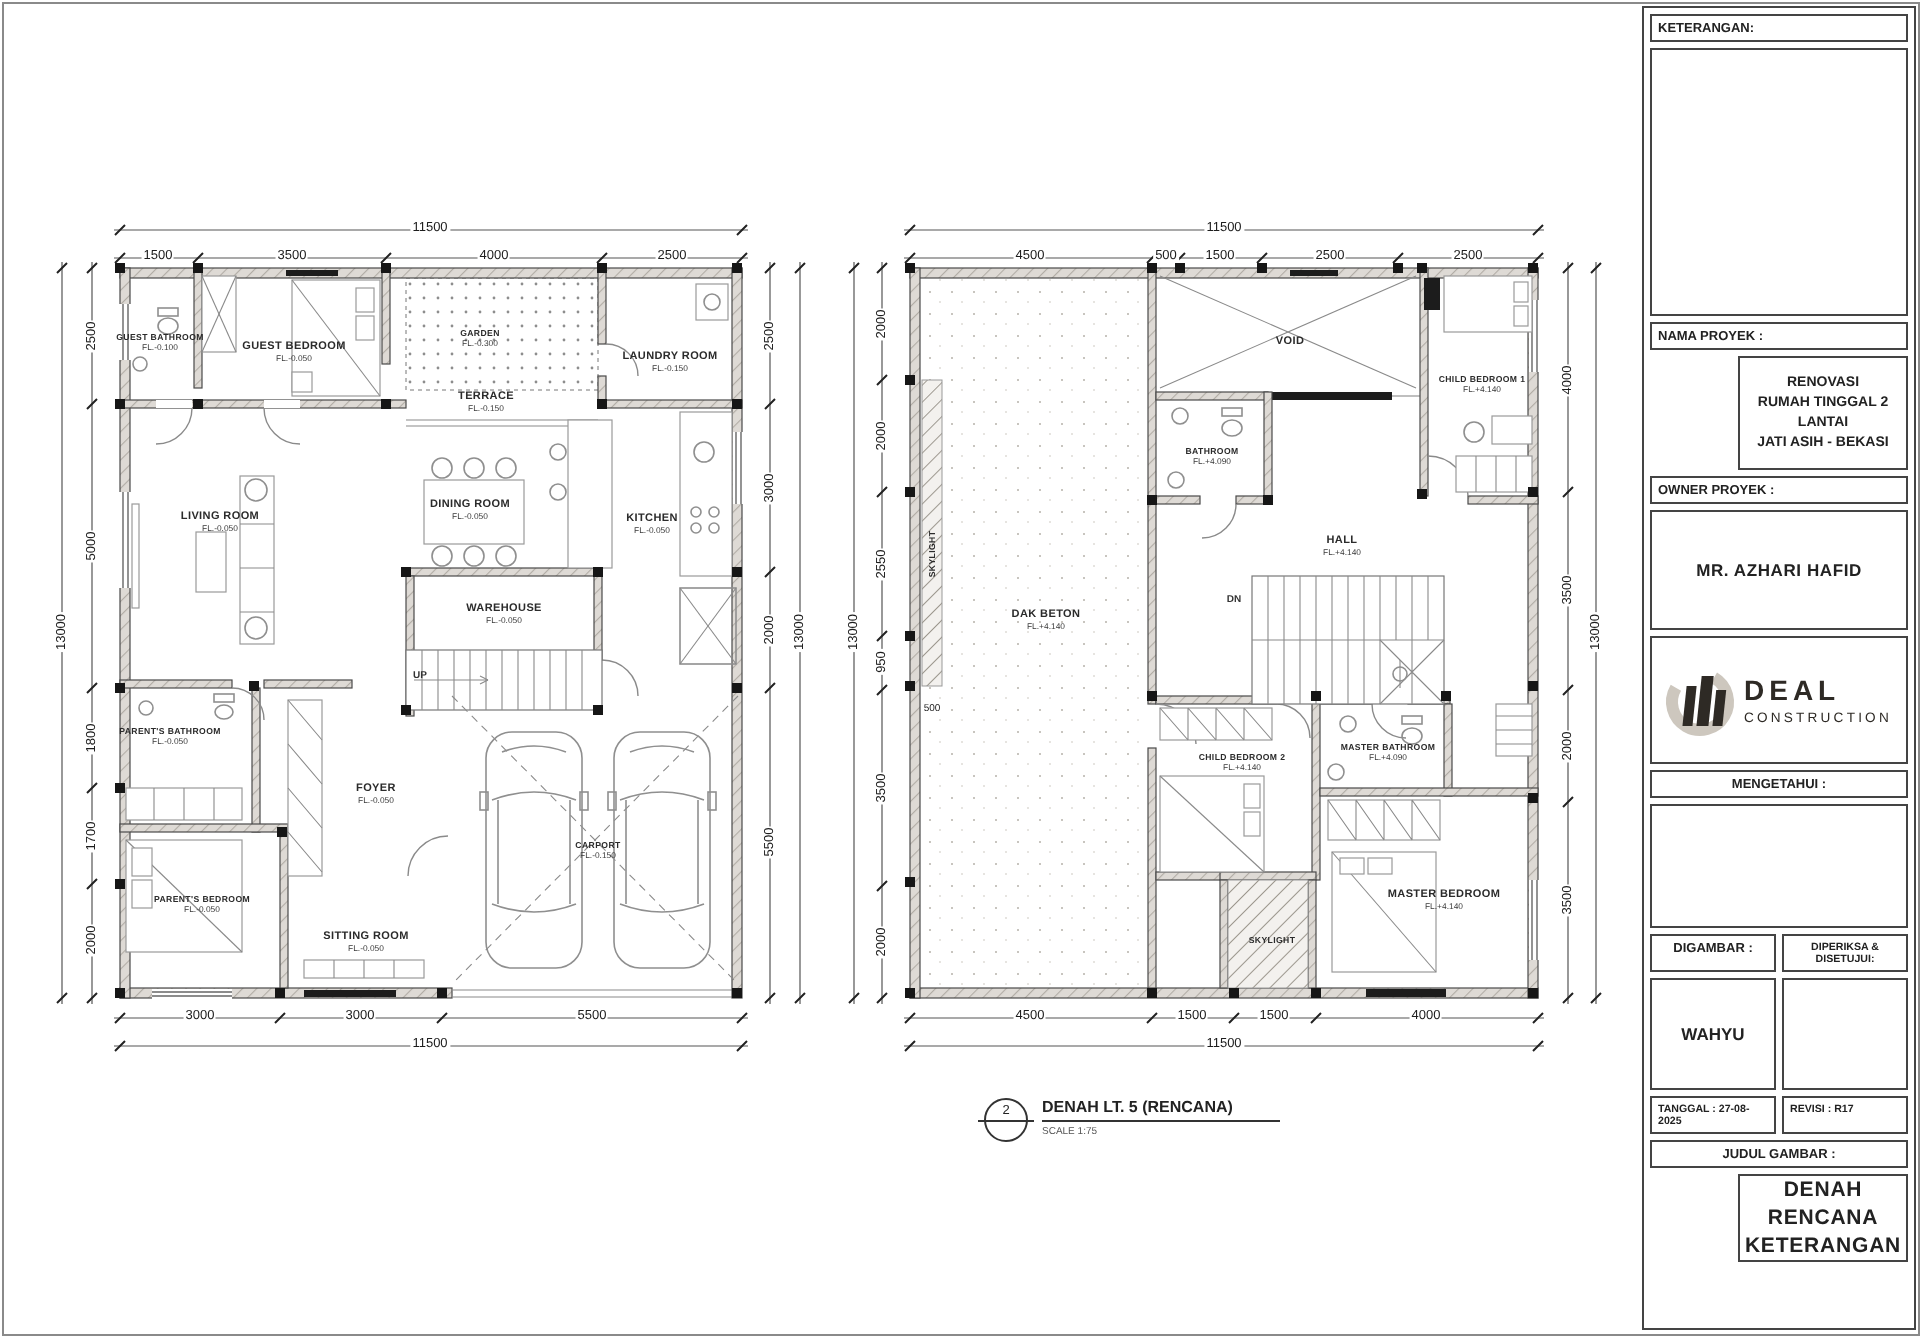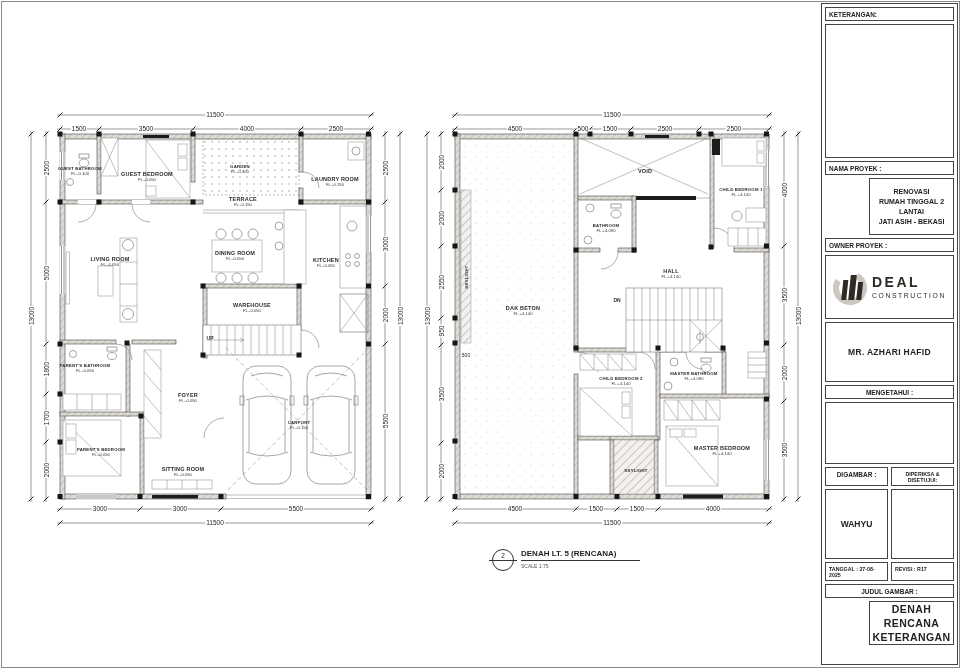--- a/index.html
+++ b/index.html
@@ -496,42 +496,42 @@
 <div class="tb">
   <div class="tb-h">KETERANGAN:</div>
   <div class="tb-box" style="height:134px"></div>
   <div class="tb-h">NAMA PROYEK :</div>
   <div class="tb-box center colc" style="height:57px">
     <div class="proj">RENOVASI</div>
     <div class="proj">RUMAH TINGGAL 2 LANTAI</div>
     <div class="proj">JATI ASIH - BEKASI</div>
   </div>
   <div class="tb-h">OWNER PROYEK :</div>
+  <div class="tb-box center" style="height:60px">
+    <span class="owner">MR. AZHARI HAFID</span>
+  </div>
   <div class="tb-box center" style="height:64px">
     <svg width="124" height="46">
       <circle cx="22" cy="24" r="14" fill="none" stroke="#cdc7be" stroke-width="6" stroke-dasharray="66 22" transform="rotate(-60 22 24)"></circle>
       <g fill="#2e2a25" transform="skewX(-6)">
         <rect x="17" y="16" width="5" height="20"></rect>
             <rect x="24" y="11" width="6" height="25"></rect>
             <rect x="32" y="18" width="5" height="18"></rect>
       </g>
       <text x="44" y="23" font-family="Liberation Sans, sans-serif" font-size="14" font-weight="bold" letter-spacing="2.5" fill="#2e2a25">DEAL</text>
       <text x="44" y="34" font-family="Liberation Sans, sans-serif" font-size="6.8" letter-spacing="1.6" fill="#2e2a25">CONSTRUCTION</text>
     </svg>
   </div>
-  <div class="tb-box center" style="height:60px">
-    <span class="owner">MR. AZHARI HAFID</span>
-  </div>
   <div class="tb-h ctr">MENGETAHUI :</div>
   <div class="tb-box" style="height:62px"></div>
   <div class="tb-row">
     <div class="tb-h ctr">DIGAMBAR :</div>
     <div class="tb-h ctr small">DIPERIKSA &amp; DISETUJUI:</div>
   </div>
-  <div class="tb-row" style="height:70px">
+  <div class="tb-row" style="height:56px">
     <div class="tb-box center">
       <span class="wahyu">WAHYU</span>
     </div>
     <div class="tb-box"></div>
   </div>
   <div class="tb-row">
     <div class="tb-h small">TANGGAL : 27-08-2025</div>
     <div class="tb-h small">REVISI : R17</div>
   </div>
   <div class="tb-h ctr">JUDUL GAMBAR :</div>

